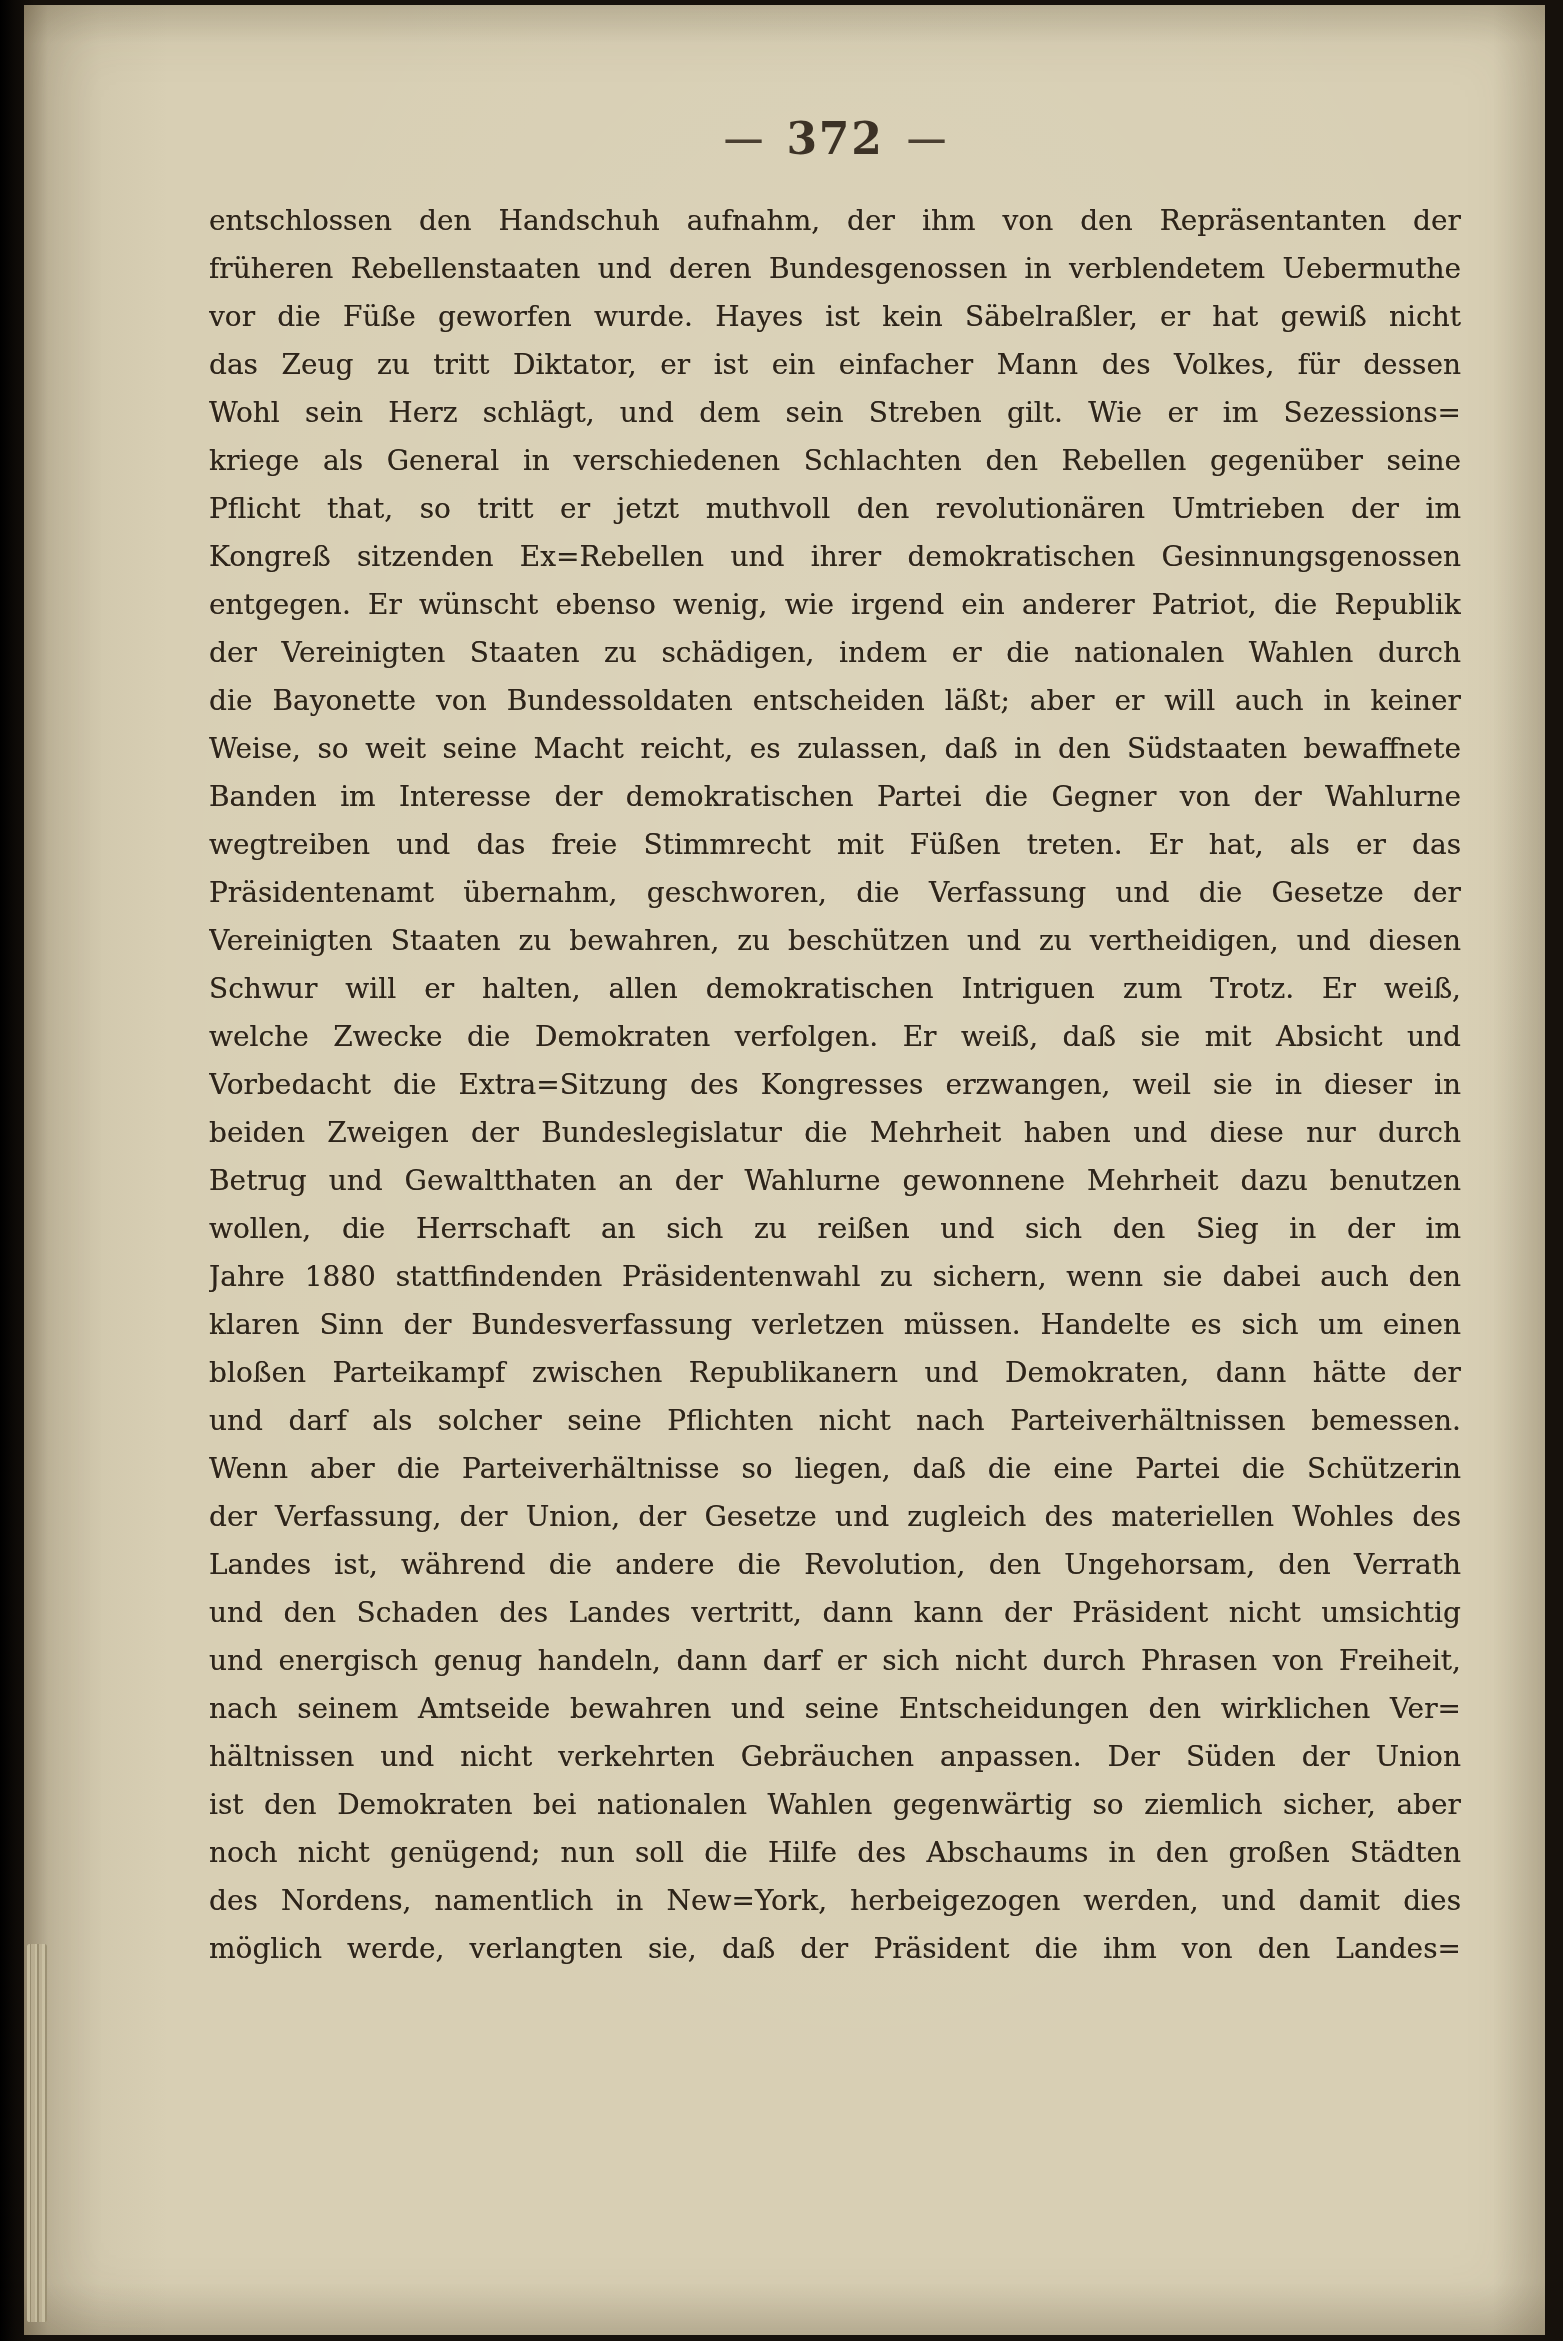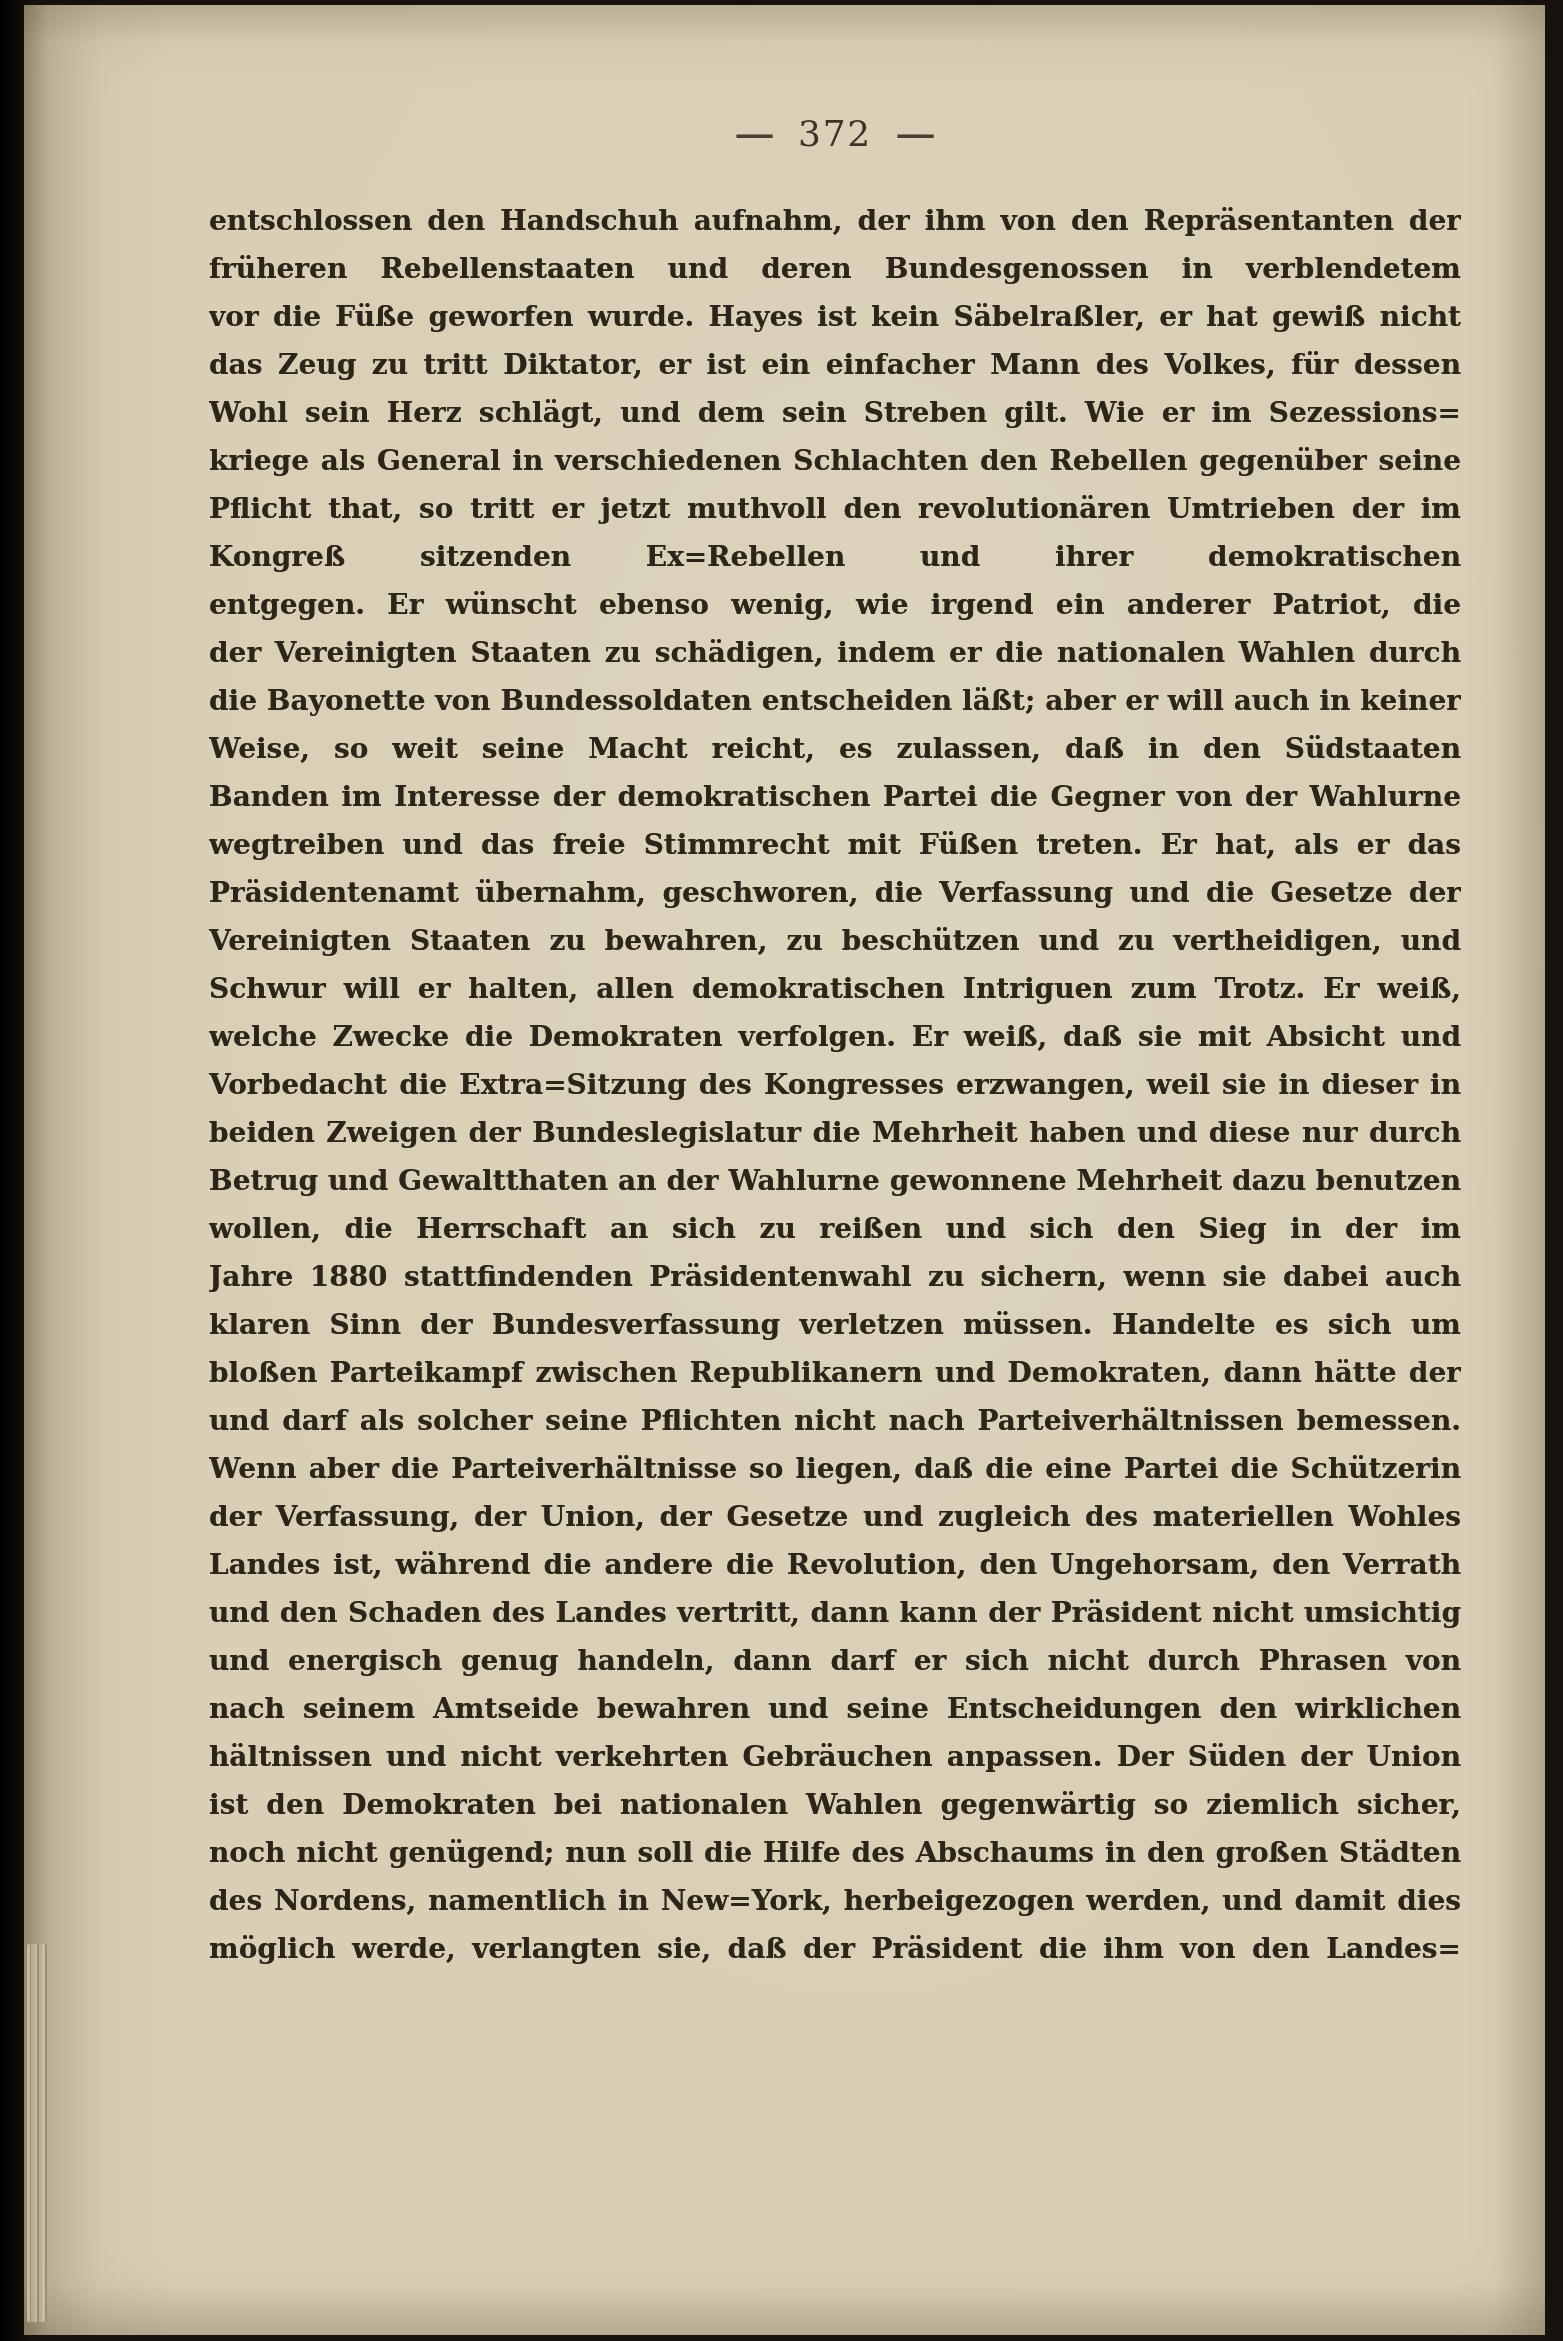--- a/index.html
+++ b/index.html
@@ -48,22 +48,22 @@
     left: 185px;
     top: 108px;
     width: 1252px;
     display: flex;
     justify-content: center;
     align-items: center;
     gap: 29px;
     color: #3c3226;
   }
   .page-number {
-    font-size: 36px;
-    font-weight: normal;
+    font-size: 44px;
+    font-weight: bold;
     letter-spacing: 1.7px;
   }
   .hdr-dash {
     font-size: 29px;
     font-weight: bold;
     transform: scaleX(1.4);
     color: #4a3f31;
   }
   .text-block {
     position: absolute;
@@ -74,21 +74,20 @@
     line-height: 48px;
     color: #2d241a;
     text-shadow: 0 0 0.3px rgba(45,36,26,0.55);
   }
   .text-line {
     text-align: justify;
     text-align-last: justify;
     white-space: normal;
     overflow: hidden;
     height: 48px;
-    font-weight: bold;
   }
 </style>
 </head>
 <body>
 
 <div class="stage">
   <div class="paper">
     <div class="page-header">
       <span class="hdr-dash">—</span>
       <span class="page-number">372</span>

